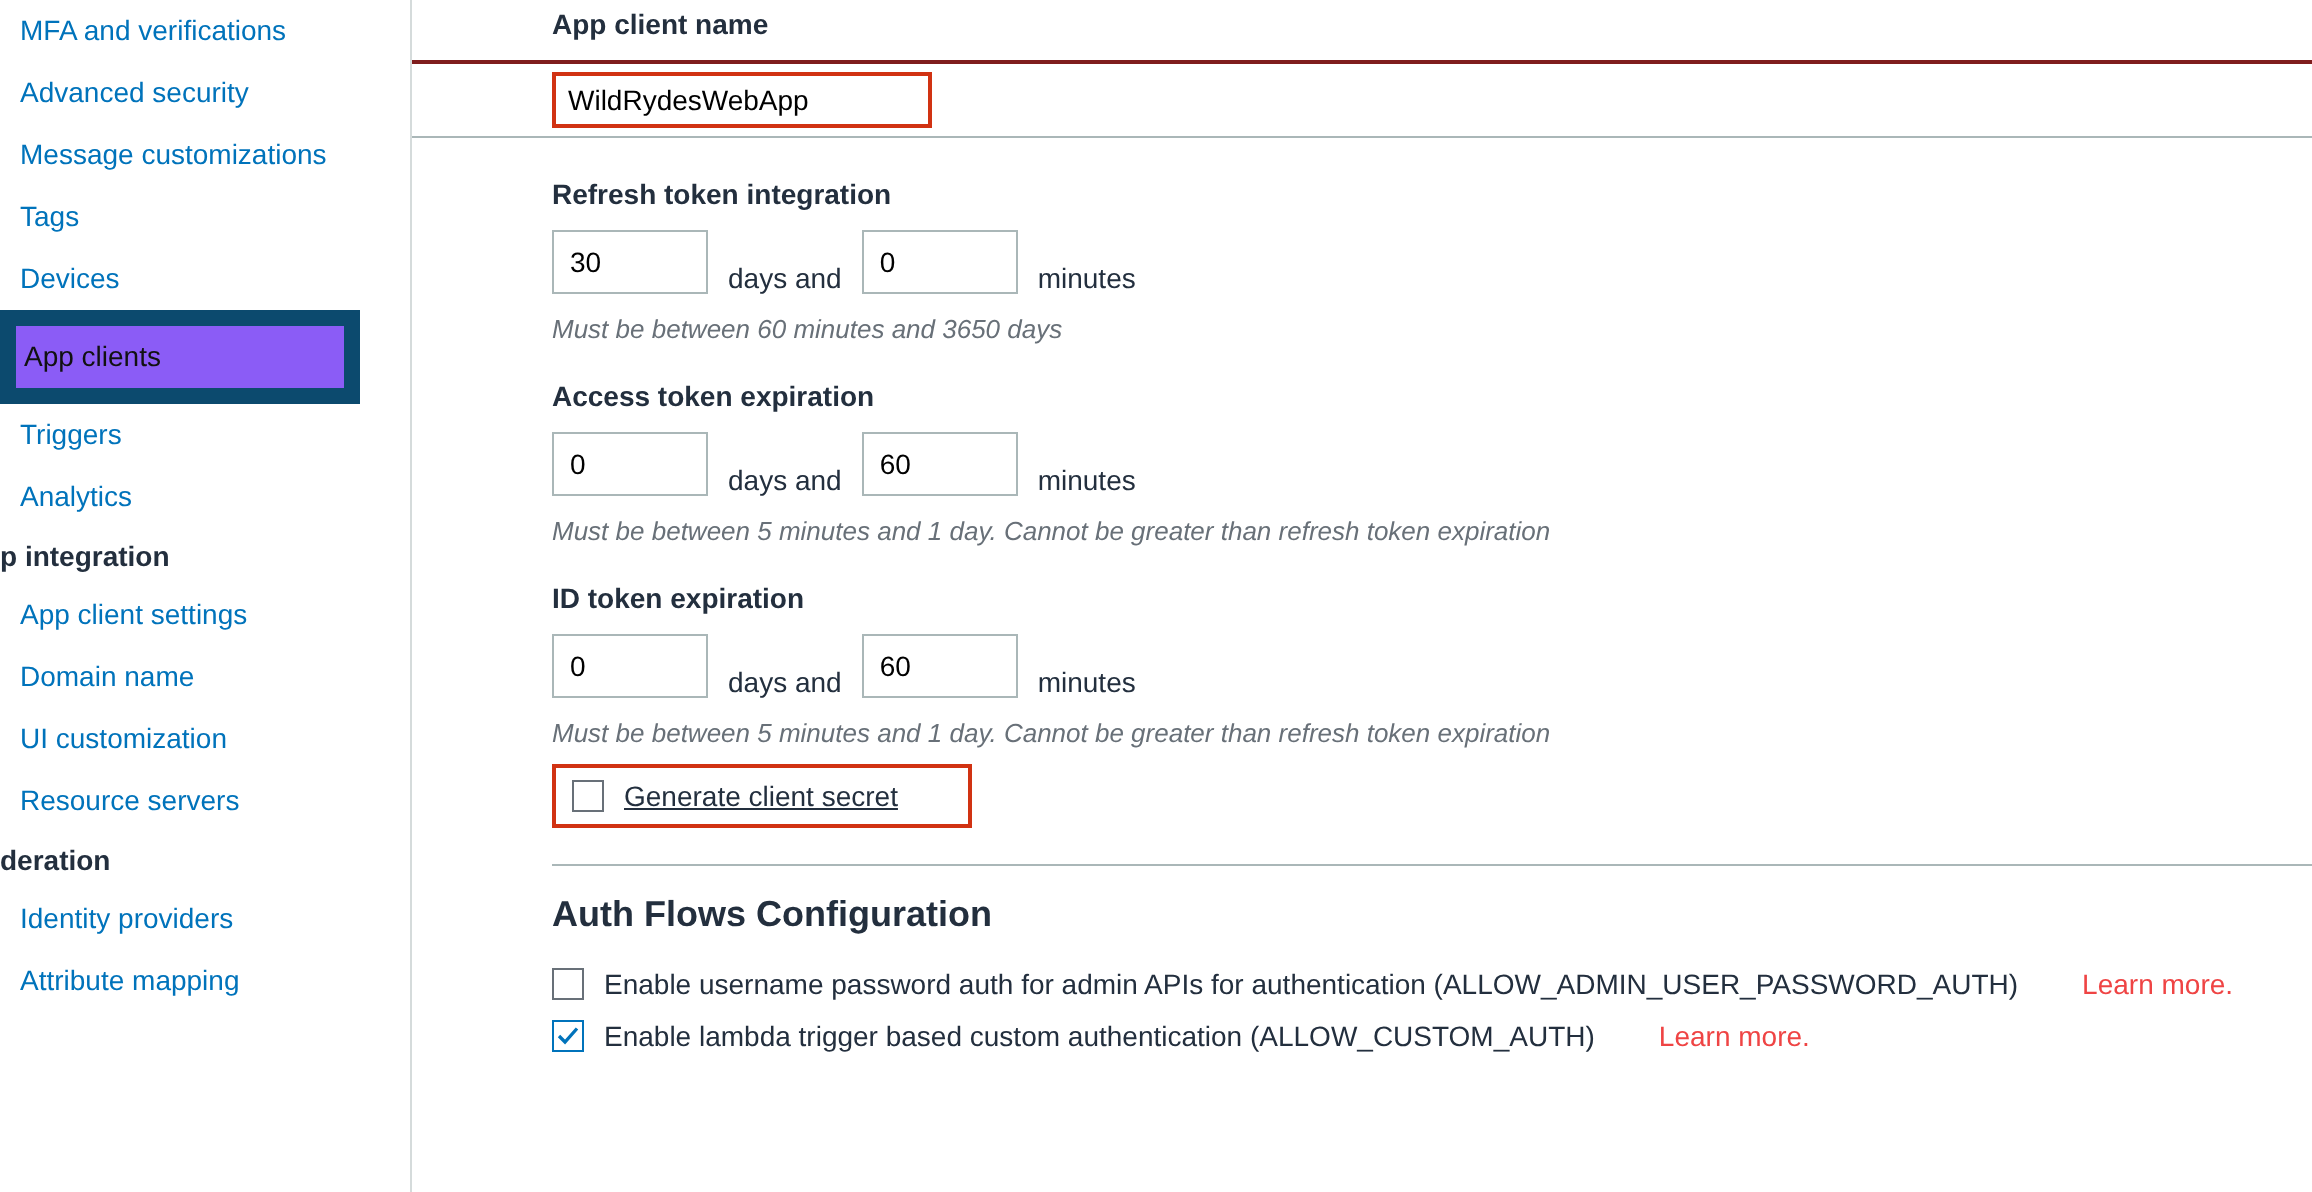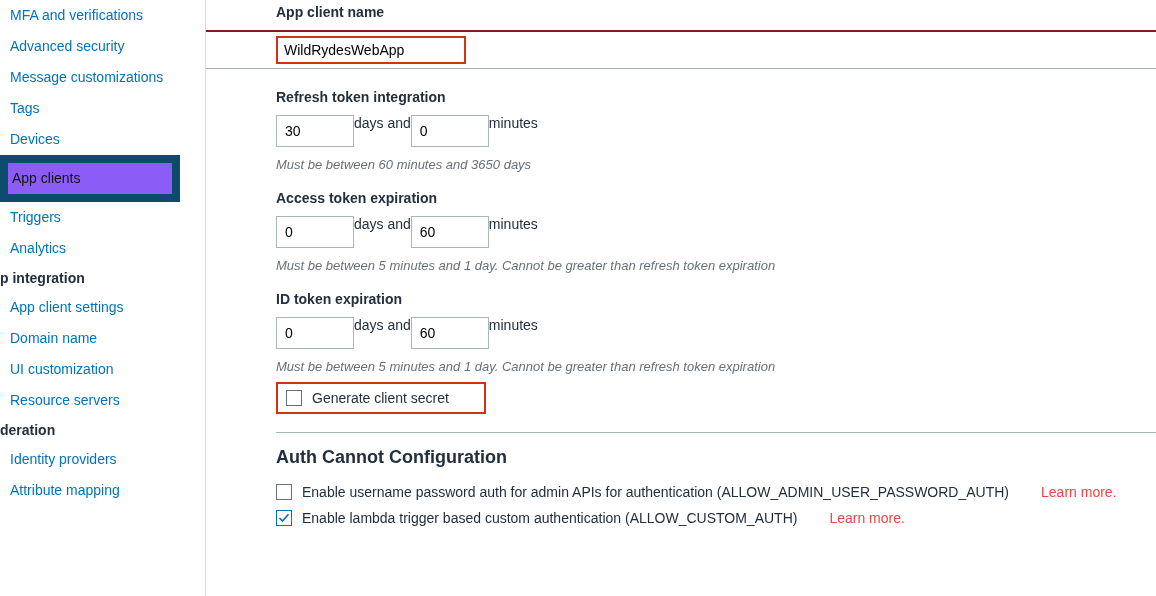--- a/index.html
+++ b/index.html
@@ -20,31 +20,32 @@
     .nav-section-label { padding: 6px 0 6px 0; color: #232f3e; font-size: 14px; font-weight: bold; }
 
     
     .main { flex: 1; padding: 4px 0 0 10px; border-left: 1px solid #d5dbdb; }
     .form-group { margin-bottom: 18px; }
     .field-label { font-weight: bold; font-size: 14px; margin-bottom: 10px; display: block; }
     .client-name-row { border: 2px solid #d13212; display: inline-block; padding: 4px 6px; width: 190px; }
     .client-name-row input { border: none; outline: none; font-size: 14px; width: 100%; }
     .full-border { border-top: 2px solid #7f1d1d; border-bottom: 1px solid #aab7b8; padding: 4px 0; margin-bottom: 20px; }
 
-    .duration-row { display: flex; align-items: flex-start; margin-top: 4px; }
+    .duration-row { display: flex; align-items: flex-end; gap: 10px; margin-top: 4px; }
     .duration-input { width: 78px; height: 32px; border: 1px solid #aab7b8; padding: 0 8px; font-size: 14px; }
     .duration-label { font-size: 14px; color: #232f3e; }
     .help-text { font-style: italic; color: #687078; font-size: 13px; margin-top: 10px; }
 
     .checkbox-row { display: flex; align-items: center; gap: 10px; font-size: 14px; padding: 4px 0; }
     .checkbox-row.highlighted {
       border: 2px solid #d13212;
       width: 210px;
       padding: 6px 8px;
       margin-top: 8px;
+      text-decoration: underline;
     }
     .cbox { width: 16px; height: 16px; border: 1px solid #687078; display: inline-flex; align-items: center; justify-content: center; background: #fff; cursor: pointer; }
     .cbox.checked { border-color: #0073bb; }
     .checkmark { width: 12px; height: 12px; }
 
     .section-header { font-size: 18px; font-weight: bold; margin: 14px 0 16px 0; }
     hr.divider { border: none; border-top: 1px solid #aab7b8; margin: 18px 0 6px 0; }
 
     .auth-row { display: flex; align-items: center; gap: 10px; margin: 10px 0; font-size: 14px; }
     .learn-more { color: #ef4444; margin-left: 22px; cursor: pointer; }
@@ -117,21 +118,21 @@
     <div class="help-text">Must be between 5 minutes and 1 day. Cannot be greater than refresh token expiration</div>
   </div>
 
   <div class="checkbox-row highlighted">
     <span class="cbox"></span>
     <span>Generate client secret</span>
   </div>
 
   <hr class="divider">
 
-  <div class="section-header">Auth Cannot Configuration</div>
+  <div class="section-header">Auth Flows Configuration</div>
 
   <div class="auth-row">
     <span class="cbox"></span>
     <span>Enable username password auth for admin APIs for authentication (ALLOW_ADMIN_USER_PASSWORD_AUTH)</span>
     <span class="learn-more">Learn more.</span>
   </div>
 
   <div class="auth-row">
     <span class="cbox checked">
       <svg class="checkmark" viewBox="0 0 16 16">

